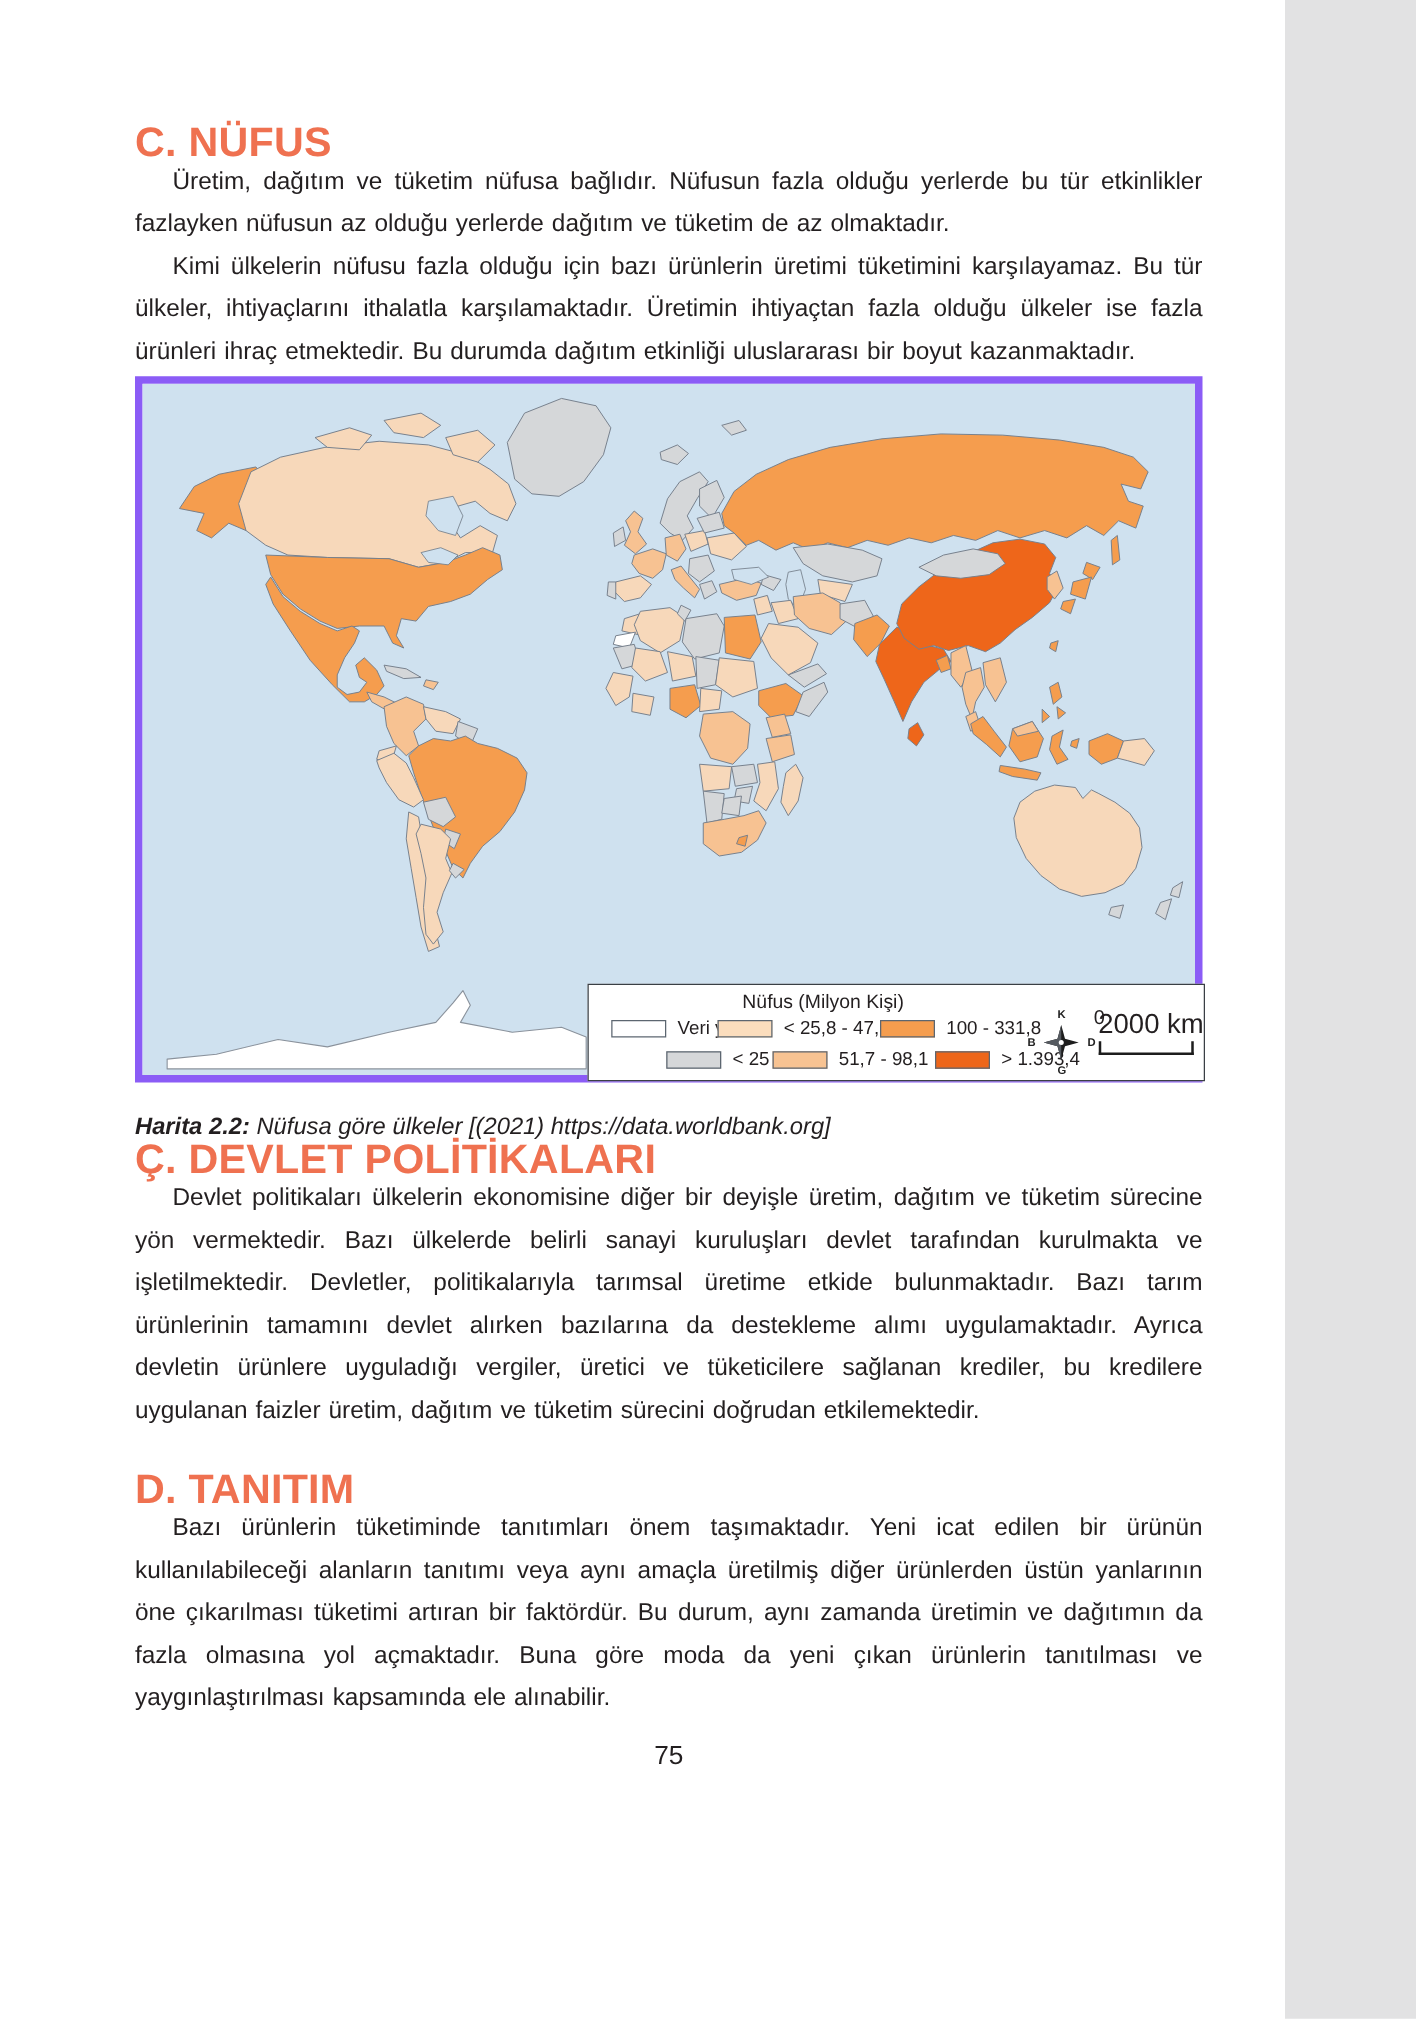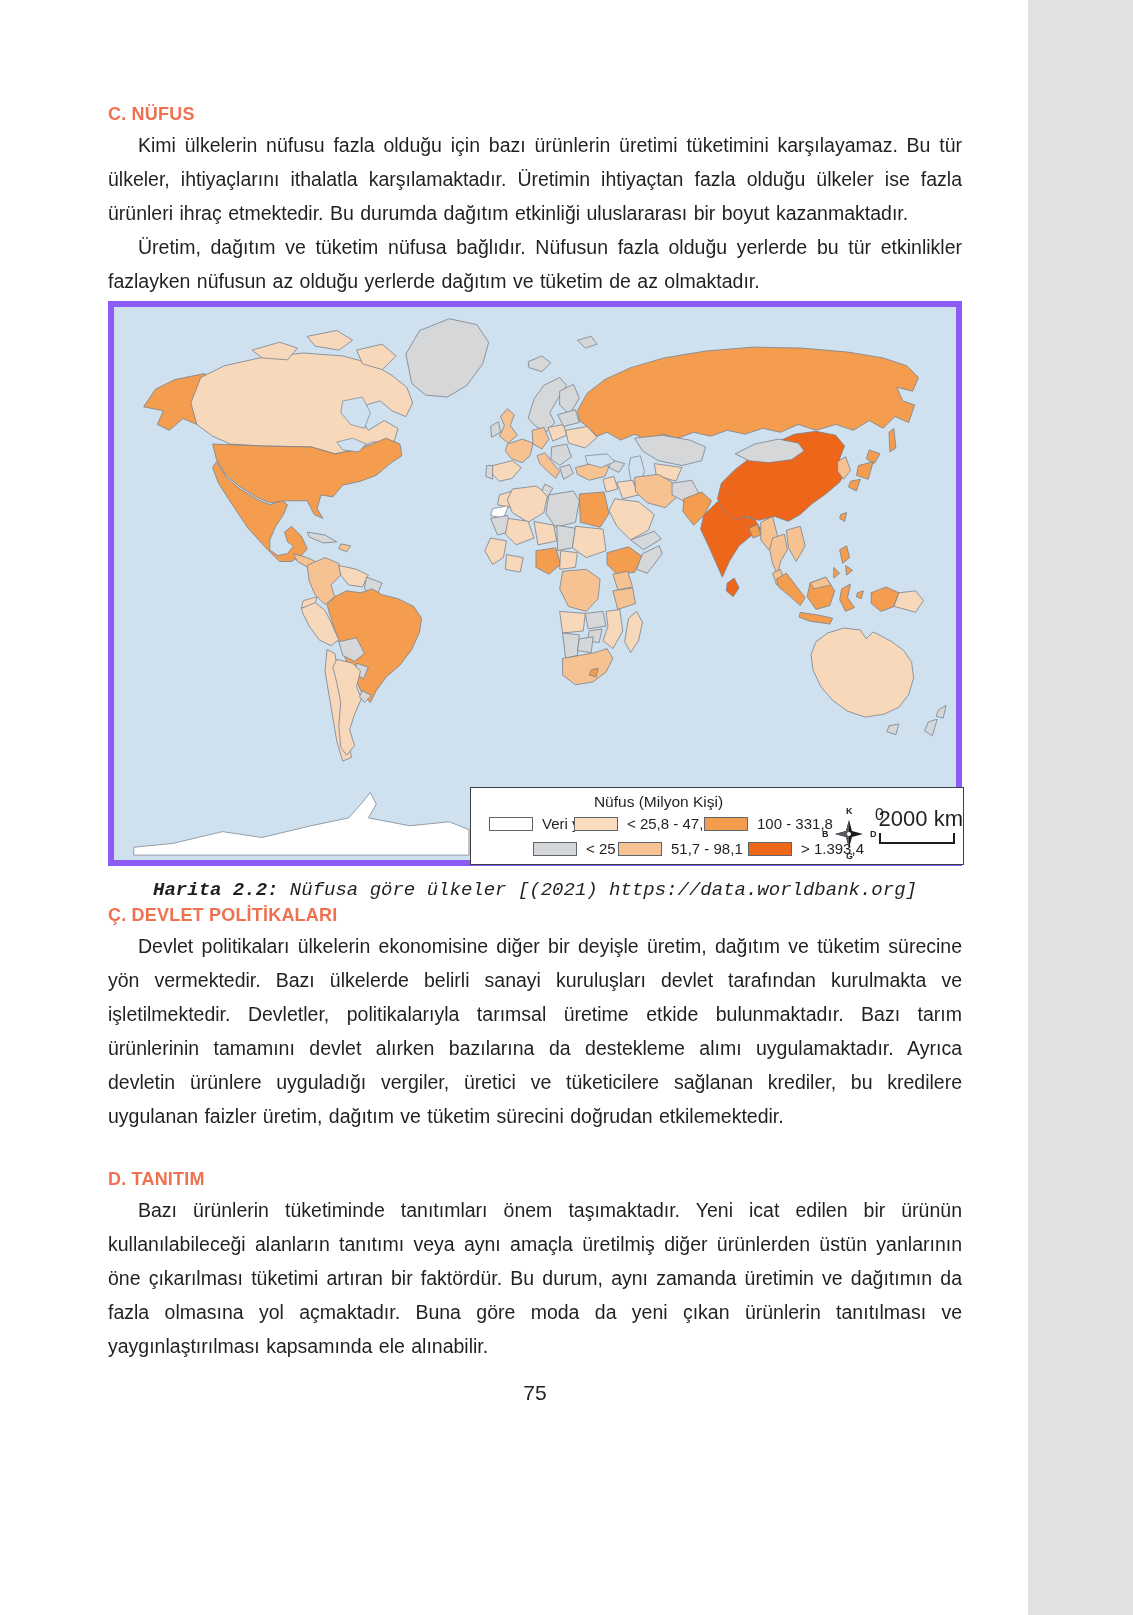--- a/index.html
+++ b/index.html
@@ -5,21 +5,21 @@
   html,body { margin:0; padding:0; }
   body {
     width:1133px; height:1615px; position:relative; overflow:hidden;
     background:#ffffff; font-family:"Liberation Sans", sans-serif;
     color:#231f20; -webkit-font-smoothing:antialiased;
   }
   .sidebar-strip { position:absolute; top:0; right:0; width:105px; height:1615px; }
   .content { position:absolute; left:108px; top:0; width:854px; }
   .spacer-top { height:100px; }
   h2.section-heading {
-    margin:0; font-size:18px; font-weight:bold; line-height:28px; letter-spacing:0.2px;
+    margin:0; font-size:33px; font-weight:bold; line-height:28px; letter-spacing:0.2px;
   }
   p.body-text {
     margin:0; font-size:19.5px; line-height:34px; text-align:justify;
     text-indent:30px; word-spacing:1px;
   }
   .mt-18{margin-top:18px;} .mt-8{margin-top:8px;} .mt-10{margin-top:10px;}
   .map-frame {
     position:relative; width:854px; height:565px; box-sizing:border-box;
     border:6px solid #8b5cf6; margin-top:3px;
   }
@@ -49,36 +49,36 @@
   .cl-n { left:23px; top:-2px; } .cl-s { left:23px; top:43px; }
   .cl-w { left:-1px; top:21px; } .cl-e { left:47px; top:21px; }
   .scalebar { position:absolute; left:408px; top:18px; width:76px; height:40px; }
   .scale-zero { position:absolute; left:-4px; top:0; font-size:16px; }
   .scale-max { position:absolute; right:-8px; top:0; font-size:22px; white-space:nowrap; }
   .scale-line {
     position:absolute; left:0; right:0; bottom:2px; height:9px;
     border-left:2px solid #1d1d1d; border-right:2px solid #1d1d1d; border-bottom:2px solid #1d1d1d;
   }
   .map-caption {
-    margin-top:13px; text-align:center; font-size:19px; font-style:italic;font-family:Liberation Mono, monospace;
+    margin-top:25px; text-align:left; font-size:19px; font-style:italic;
   }
   .map-caption .cap-label { font-weight:bold; }
   .page-number { margin-top:18px; text-align:center; font-size:21px; }
 </style>
 </head>
 <body>
 
 <div class="sidebar-strip" style="background-color: rgb(226, 226, 227);"></div>
 
 <div class="content">
   <div class="spacer-top"></div>
 
   <h2 class="section-heading" style="color:#ef7150;">C. NÜFUS</h2>
+  <p class="body-text mt-18">Üretim, dağıtım ve tüketim nüfusa bağlıdır. Nüfusun fazla olduğu yerlerde bu tür etkinlikler fazlayken nüfusun az olduğu yerlerde dağıtım ve tüketim de az olmaktadır.</p>
   <p class="body-text mt-8">Kimi ülkelerin nüfusu fazla olduğu için bazı ürünlerin üretimi tüketimini karşılayamaz. Bu tür ülkeler, ihtiyaçlarını ithalatla karşılamaktadır. Üretimin ihtiyaçtan fazla olduğu ülkeler ise fazla ürünleri ihraç etmektedir. Bu durumda dağıtım etkinliği uluslararası bir boyut kazanmaktadır.</p>
-  <p class="body-text mt-18">Üretim, dağıtım ve tüketim nüfusa bağlıdır. Nüfusun fazla olduğu yerlerde bu tür etkinlikler fazlayken nüfusun az olduğu yerlerde dağıtım ve tüketim de az olmaktadır.</p>
 
   <div class="map-frame">
     <svg class="world" viewBox="0 0 854 565" preserveAspectRatio="none">
       <rect x="0" y="0" width="854" height="565" fill="#cfe1ef"></rect>
 
       <path class="country" d="M30,102 L42,84 L62,74 L92,68 L102,80 L96,96 L84,104 L84,120 L70,114 L56,126 L44,120 L50,106 Z" fill="#f59d4e"></path>
       <path class="country" d="M84,120 L78,98 L88,72 L112,60 L148,52 L192,47 L232,50 L262,58 L282,70 L297,82 L303,98 L296,112 L282,106 L270,96 L256,100 L250,114 L258,126 L274,116 L288,124 L284,138 L262,138 L246,146 L224,150 L200,143 L150,142 L118,140 L100,132 Z" fill="#f7d8ba"></path>
       <path class="country" d="M140,44 L168,36 L186,42 L176,54 L150,52 Z" fill="#f7d8ba"></path>
       <path class="country" d="M196,30 L226,24 L242,34 L228,44 L204,40 Z" fill="#f7d8ba"></path>
       <path class="country" d="M246,44 L272,38 L286,50 L272,64 L252,58 Z" fill="#f7d8ba"></path>

